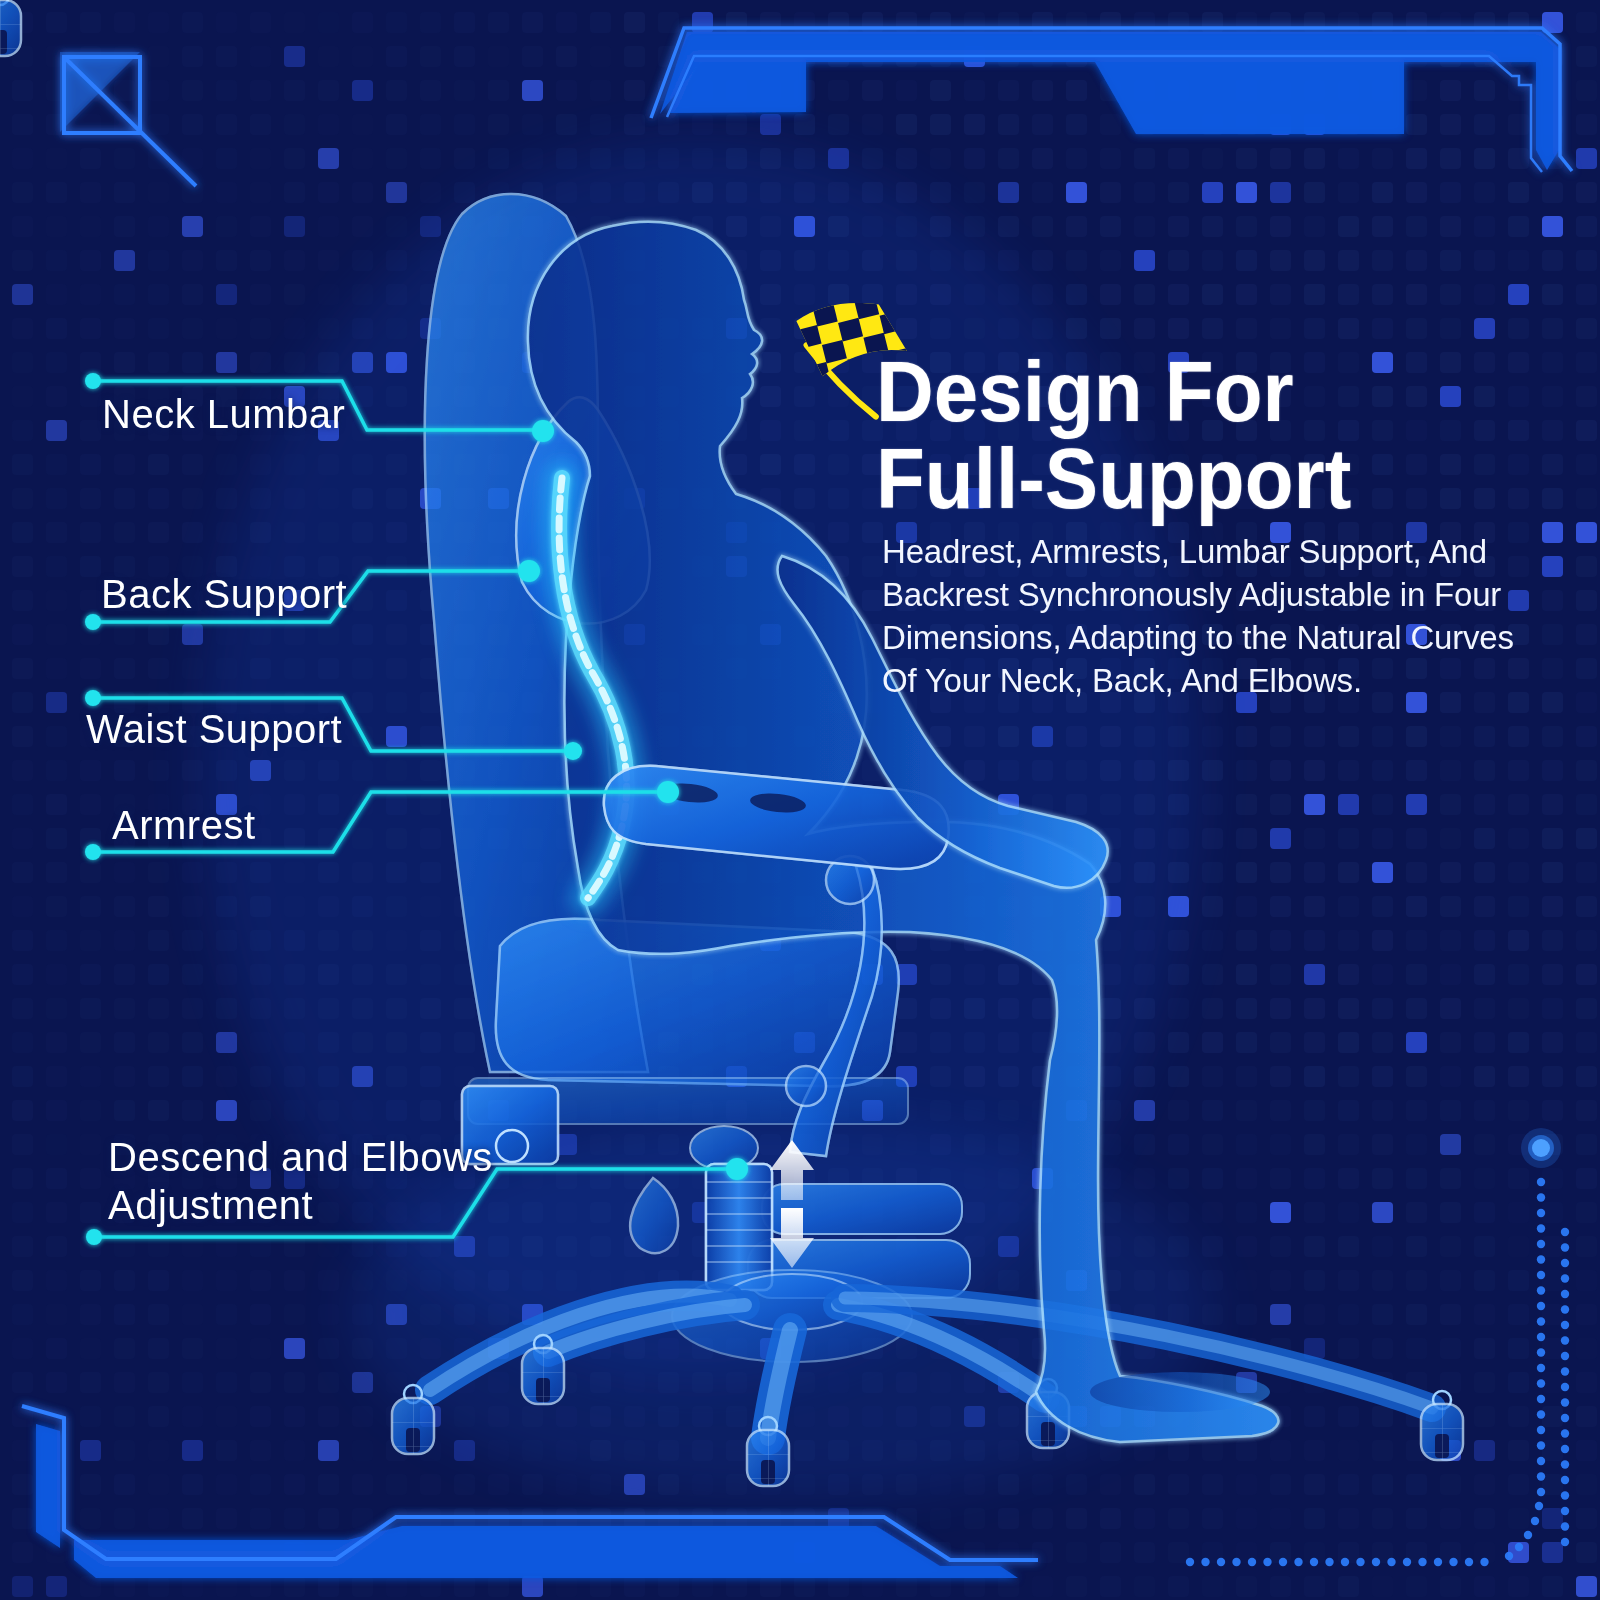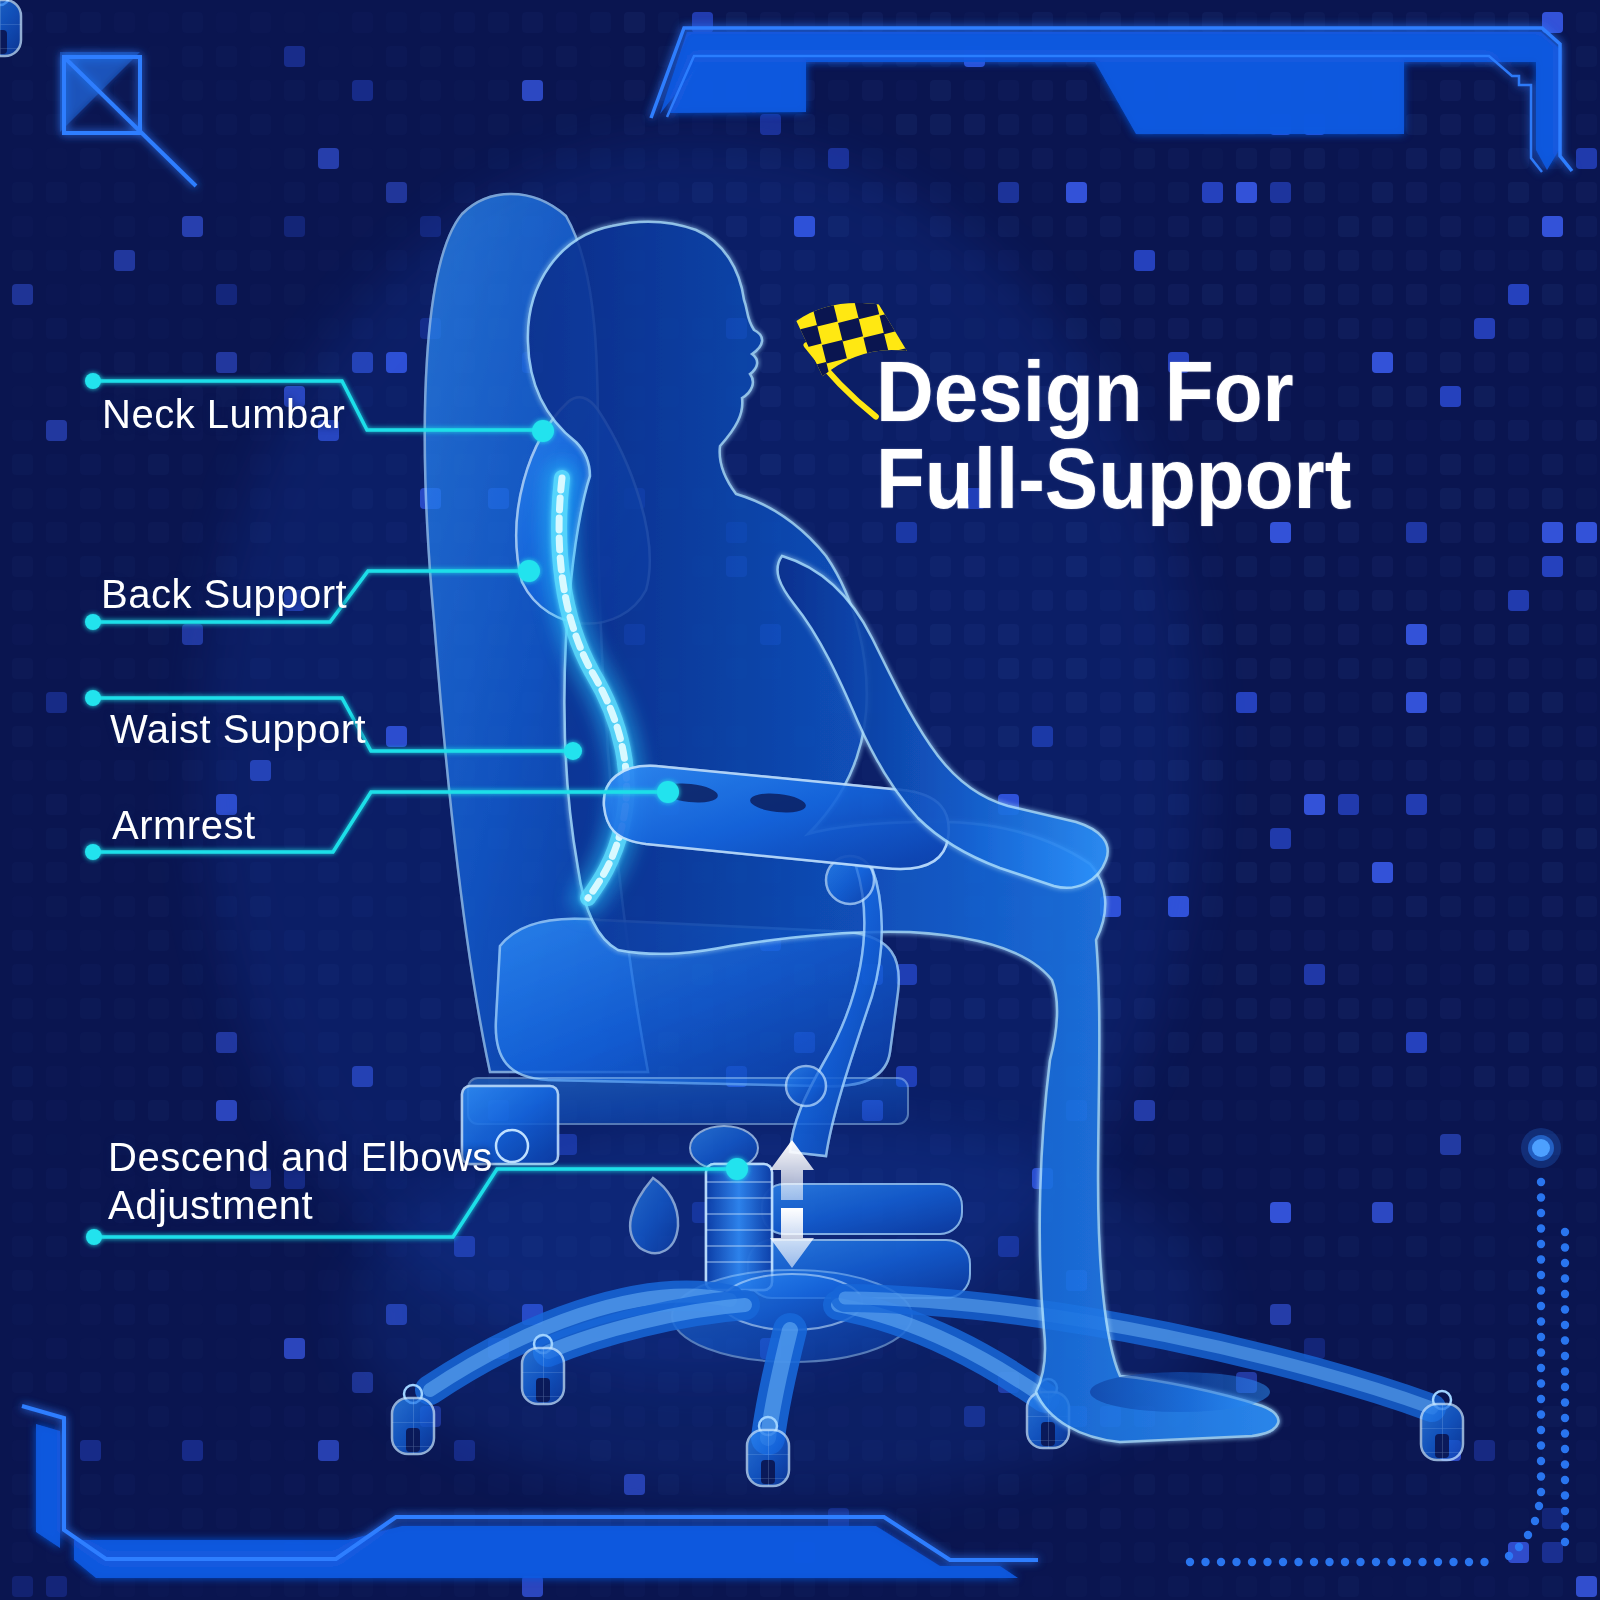--- a/index.html
+++ b/index.html
@@ -8,21 +8,21 @@
     background:#0a1550;
     font-family:"Liberation Sans",sans-serif;
   }
   svg.scene{position:absolute;left:0;top:0;}
   .label{
     position:absolute;color:#ffffff;font-size:40px;letter-spacing:.5px;
     white-space:nowrap;text-shadow:0 0 6px rgba(10,30,90,.8);
   }
   #label-neck{left:102px;top:392px;}
   #label-back{left:101px;top:572px;}
-  #label-waist{left:110px;top:707px;}
+  #label-waist{left:86px;top:707px;}
   #label-armrest{left:104px;top:803px;margin-left:8px;}
   #label-height{left:108px;top:1133px;white-space:normal;width:400px;line-height:48px;}
   .headline{
     position:absolute;left:876px;top:348px;color:#ffffff;
     font-weight:bold;font-size:86px;line-height:87px;letter-spacing:0px;
     transform:scaleX(.93);transform-origin:left top;
     text-shadow:0 0 2px rgba(255,255,255,.4);
   }
   .desc{
     position:absolute;left:882px;top:530px;color:#f2f6ff;
@@ -2579,20 +2579,26 @@
         </g>
       </g>
     </svg>
   </div>
 
   <div class="headline">
     <div>Design For</div>
     <div>Full-Support</div>
   </div>
 
+  <div class="desc">
+    <div>Headrest, Armrests, Lumbar Support, And</div>
+    <div>Backrest Synchronously Adjustable in Four</div>
+    <div>Dimensions, Adapting to the Natural Curves</div>
+    <div>Of Your Neck, Back, And Elbows.</div>
+  </div>
 
   <div class="label" id="label-neck">Neck Lumbar</div>
   <div class="label" id="label-back">Back Support</div>
   <div class="label" id="label-waist">Waist Support</div>
   <div class="label" id="label-armrest">Armrest</div>
   <div class="label" id="label-height">Descend and Elbows Adjustment</div>
 
 </div>
 
 </body></html>

